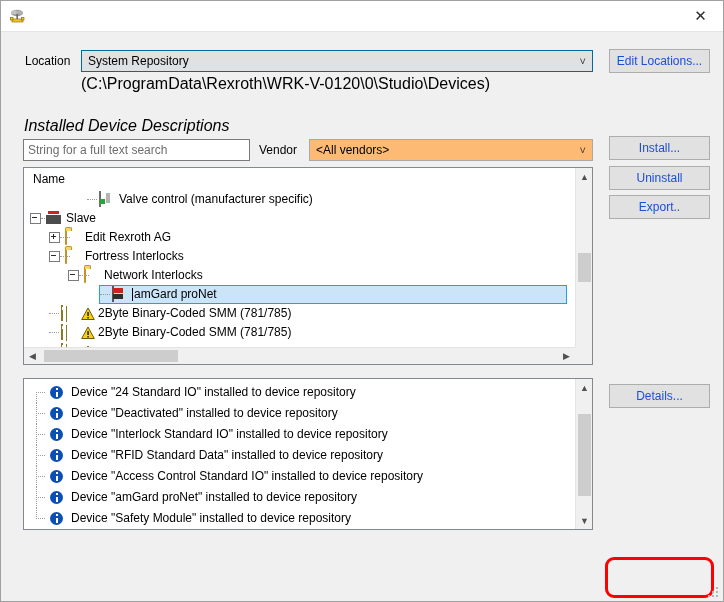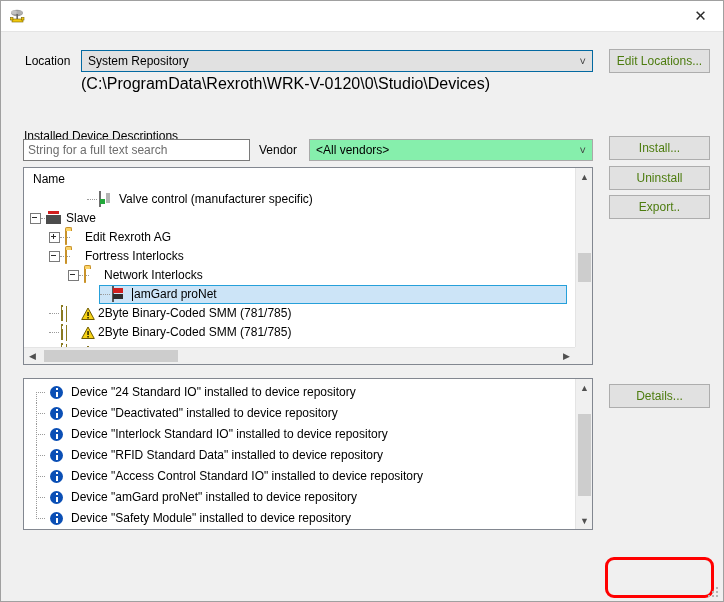--- a/index.html
+++ b/index.html
@@ -96,22 +96,23 @@
   }
   #btn-edit-locations {
     position: absolute;
     left: 608px; top: 48px;
     width: 101px; height: 24px;
   }
 
   
   #installed-label {
     position: absolute;
-    left: 23px; top: 128px;
-    font-size: 12px;
+    left: 23px; top: 116px;
+    font-size: 16px;
+    font-style: italic;
   }
 
   
   #search-input {
     position: absolute;
     left: 22px; top: 138px;
     width: 227px; height: 22px;
     background: #fff;
     border: 1px solid #7a7a7a;
     box-sizing: border-box;
@@ -123,39 +124,39 @@
   #search-input::placeholder { color: #6d6d6d; opacity: 1; }
   #vendor-label {
     position: absolute;
     left: 258px; top: 142px;
     font-size: 12px;
   }
   #vendor-select {
     position: absolute;
     left: 308px; top: 138px;
     width: 284px; height: 22px;
-    background: #86efac;
+    background: #fdba74;
     border: 1px solid #a9a9a9;
     box-sizing: border-box;
   }
   #vendor-select .sel-text {
     position: absolute;
     left: 6px; top: 3px;
     font-size: 12px;
     line-height: 15px;
   }
 
   
   .dlg-btn {
     background: #e1e1e1;
     border: 1px solid #adadad;
     box-sizing: border-box;
     font-family: "Liberation Sans", sans-serif;
     font-size: 12px;
-    color: #4d7c0f;
+    color: #1d4ed8;
     text-align: center;
     line-height: 22px;
     cursor: default;
     padding: 0;
   }
   #btn-install  { position: absolute; left: 608px; top: 135px; width: 101px; height: 24px; line-height: 22px; }
   #btn-uninstall{ position: absolute; left: 608px; top: 165px; width: 101px; height: 24px; line-height: 22px; }
   #btn-export   { position: absolute; left: 608px; top: 194px; width: 101px; height: 24px; line-height: 22px; text-align: center; }
   #btn-details  { position: absolute; left: 608px; top: 383px; width: 101px; height: 24px; line-height: 22px; }
   #btn-edit-locations { line-height: 22px; }

